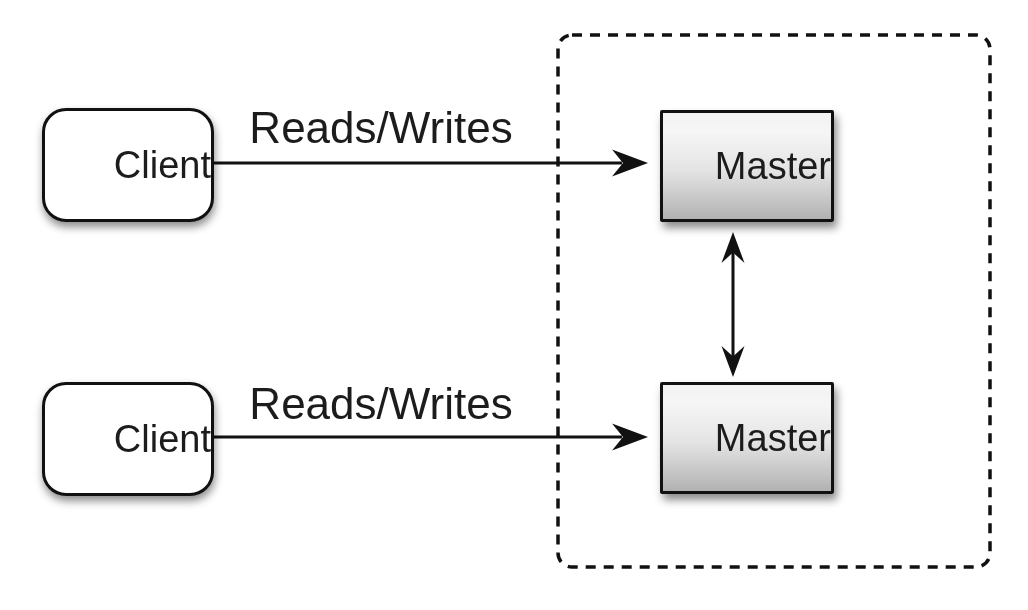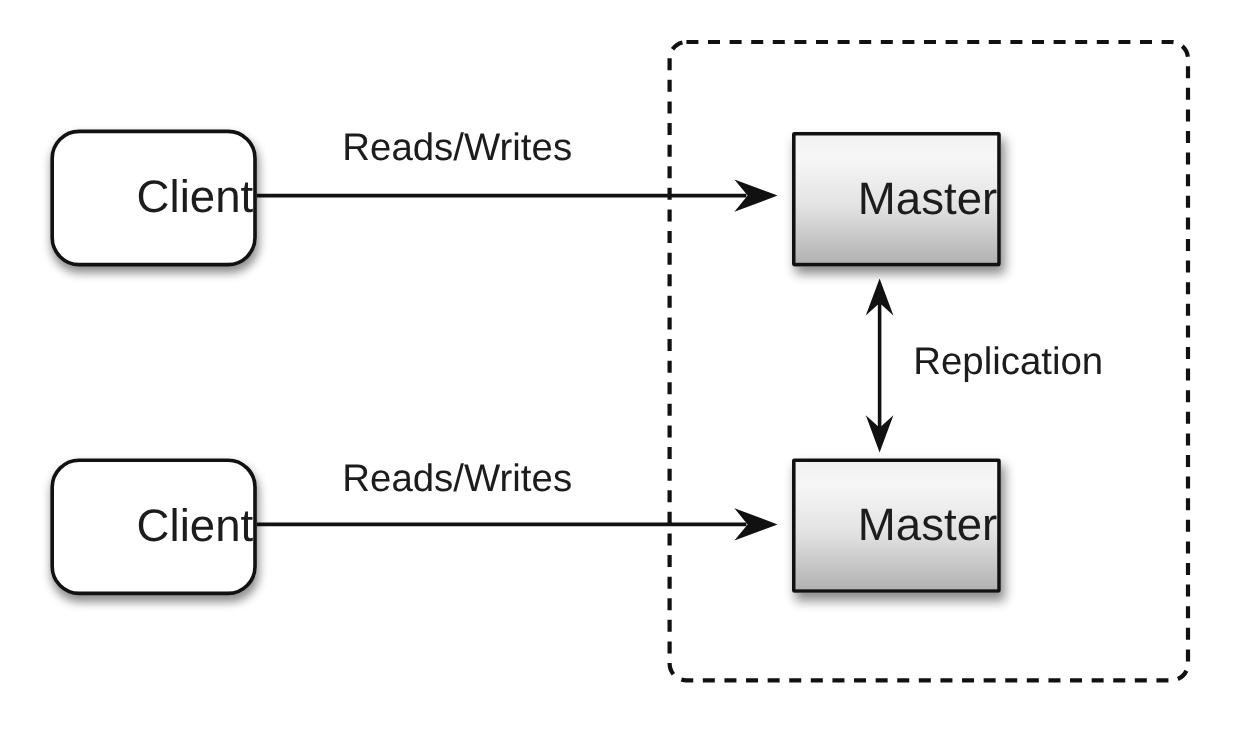--- a/index.html
+++ b/index.html
@@ -53,21 +53,21 @@
     border: 3.5px solid #111111;
     border-radius: 2px;
     box-shadow: 3px 6px 9px rgba(0,0,0,0.45);
   }
   .master-top { top: 110px; }
   .master-bottom { top: 382px; }
   .edge-label {
     position: absolute;
     z-index: 3;
     color: #1c1c1c;
-    font-size: 32px;
+    font-size: 44px;
     line-height: 1;
     white-space: nowrap;
   }
   .label-rw-top   { left: 381px; top: 106px; transform: translateX(-50%); }
   .label-rw-bottom{ left: 381px; top: 382px; transform: translateX(-50%); }
   .label-replication { left: 761px; top: 285px; }
 </style>
 </head>
 <body>
 
@@ -101,15 +101,14 @@
   </div>
 
   <div class="node master master-bottom">
     <span>Master</span>
   </div>
 
   <div class="edge-label label-rw-top">Reads/Writes</div>
 
   <div class="edge-label label-rw-bottom">Reads/Writes</div>
 
-  <div class="edge-label label-replication">Replication</div>
 
 </div>
 
 </body></html>

